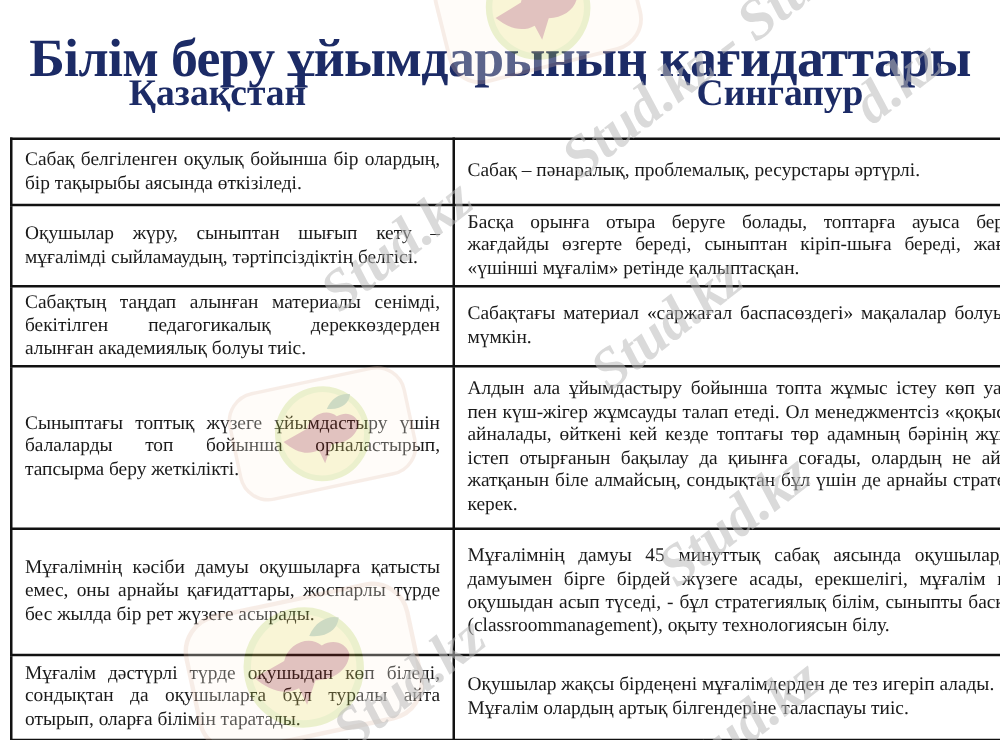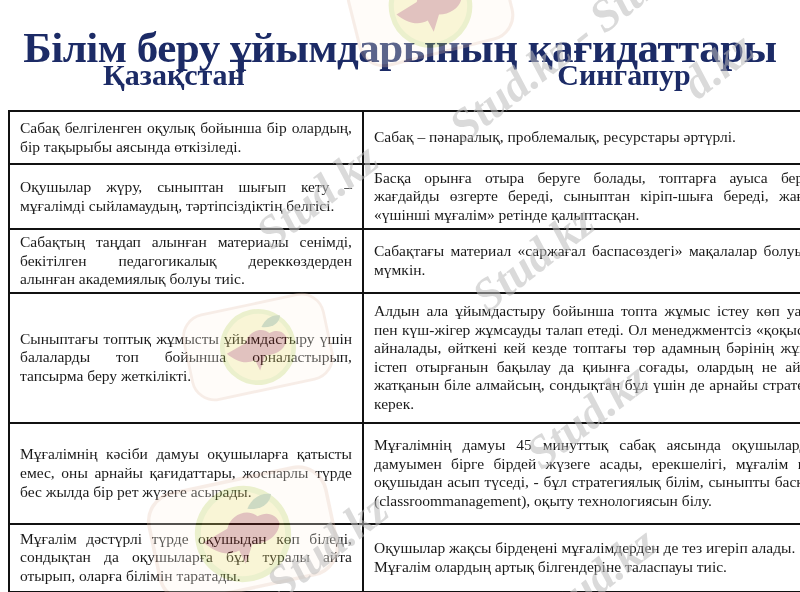--- a/index.html
+++ b/index.html
@@ -96,21 +96,21 @@
       </tr>
       <tr class="r2">
         <td class="kz">Оқушылар жүру, сыныптан шығып кету – мұғалімді сыйламаудың, тәртіпсіздіктің белгісі.</td>
         <td class="sg">Басқа орынға отыра беруге болады, топтарға ауыса береді, жағдайды өзгерте береді, сыныптан кіріп-шыға береді, жағдай «үшінші мұғалім» ретінде қалыптасқан.</td>
       </tr>
       <tr class="r3">
         <td class="kz">Сабақтың таңдап алынған материалы сенімді, бекітілген педагогикалық дереккөздерден алынған академиялық болуы тиіс.</td>
         <td class="sg">Сабақтағы материал «саржағал баспасөздегі» мақалалар болуы да мүмкін.</td>
       </tr>
       <tr class="r4">
-        <td class="kz">Сыныптағы топтық жұмысты ұйымдастыру үшін балаларды топ бойынша орналастырып, тапсырма беру жеткілікті.</td>
+        <td class="kz">Сыныптағы топтық жүзеге ұйымдастыру үшін балаларды топ бойынша орналастырып, тапсырма беру жеткілікті.</td>
         <td class="sg">Алдын ала ұйымдастыру бойынша топта жұмыс істеу көп уақыт пен күш-жігер жұмсауды талап етеді. Ол менеджментсіз «қоқысқа» айналады, өйткені кей кезде топтағы төр адамның бәрінің жұмыс істеп отырғанын бақылау да қиынға соғады, олардың не айтып жатқанын біле алмайсың, сондықтан бұл үшін де арнайы стратегия керек.</td>
       </tr>
       <tr class="r5">
         <td class="kz">Мұғалімнің кәсіби дамуы оқушыларға қатысты емес, оны арнайы қағидаттары, жоспарлы түрде бес жылда бір рет жүзеге асырады.</td>
         <td class="sg">Мұғалімнің дамуы 45 минуттық сабақ аясында оқушылардың дамуымен бірге бірдей жүзеге асады, ерекшелігі, мұғалім неге оқушыдан асып түседі, - бұл стратегиялық білім, сыныпты басқару (classroommanagement), оқыту технологиясын білу.</td>
       </tr>
       <tr class="r6">
         <td class="kz">Мұғалім дәстүрлі түрде оқушыдан көп біледі, сондықтан да оқушыларға бұл туралы айта отырып, оларға білімін таратады.</td>
         <td class="sg">Оқушылар жақсы бірдеңені мұғалімдерден де тез игеріп алады.
 Мұғалім олардың артық білгендеріне таласпауы тиіс.</td>

